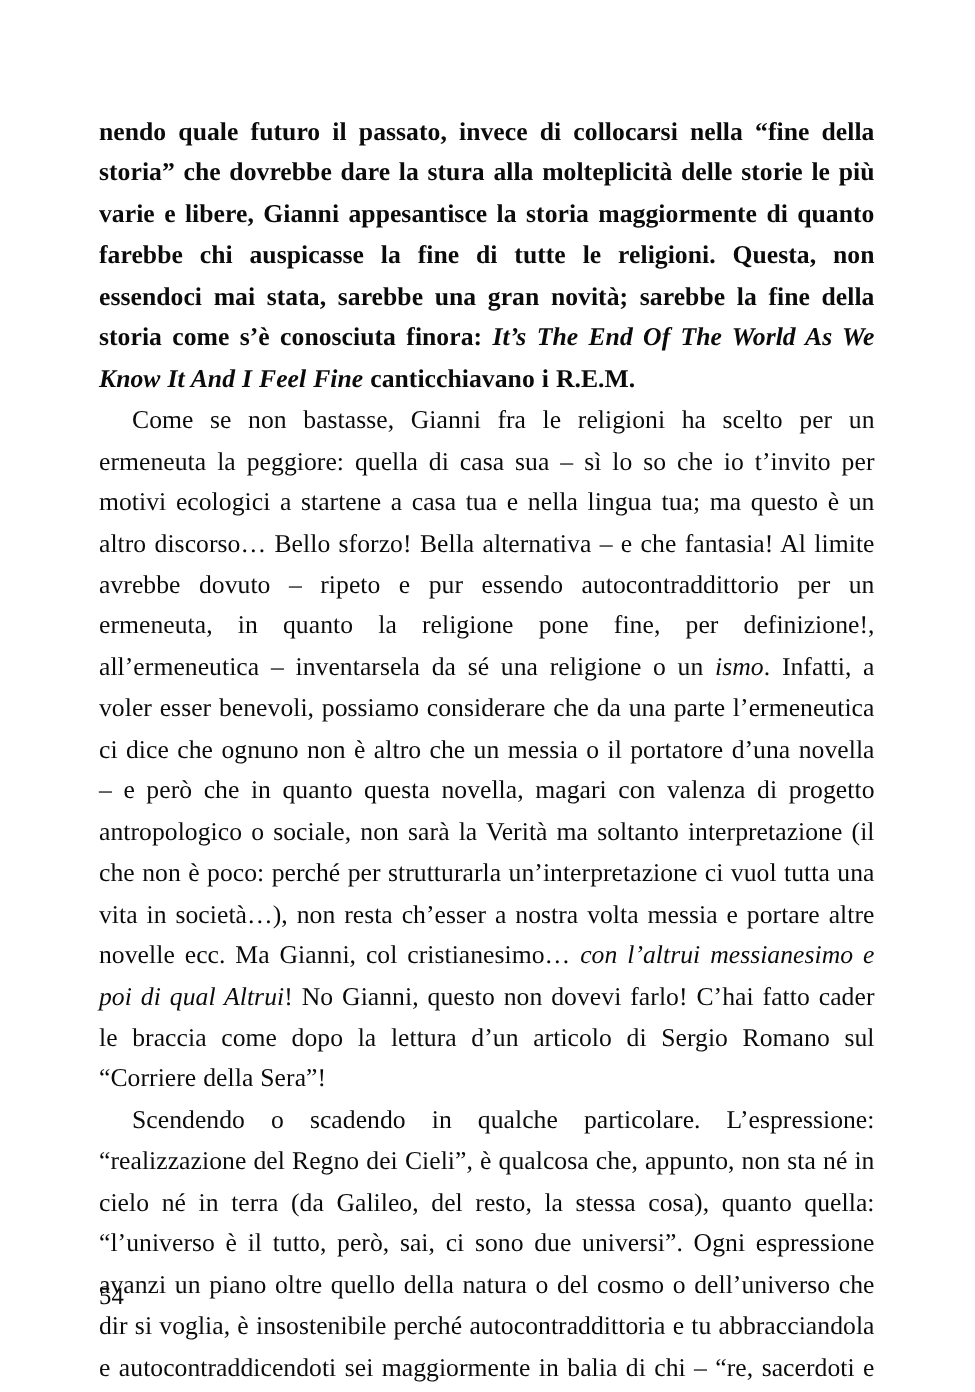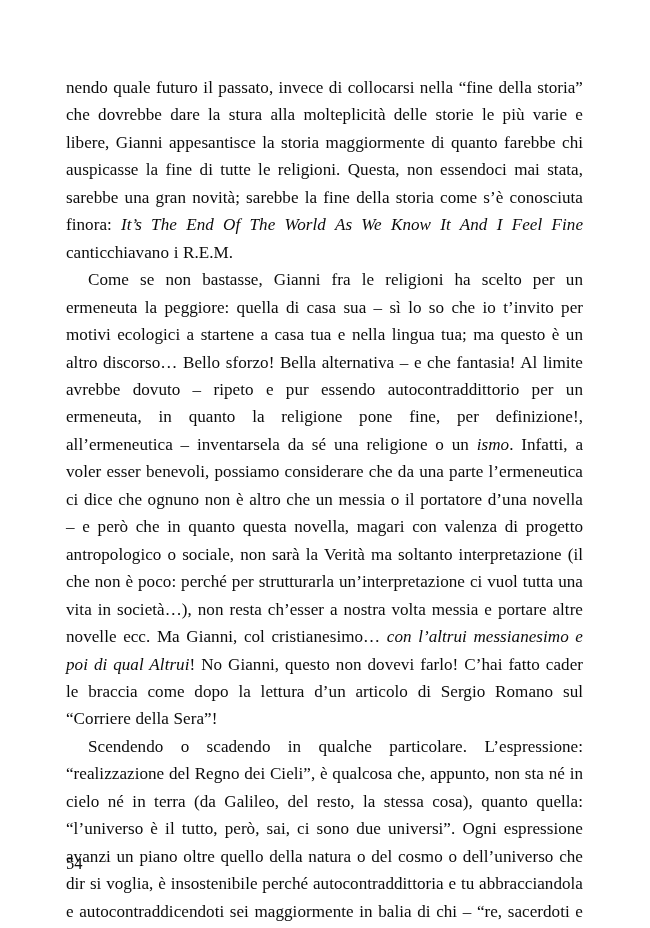--- a/index.html
+++ b/index.html
@@ -40,20 +40,21 @@
     line-height: 27.45px;
     text-align: justify;
     text-justify: inter-word;
     text-indent: 22px;
     word-spacing: 0.02em;
     letter-spacing: 0.002em;
     hyphens: manual;
   }
   p.para.continuation {
     text-indent: 0;
+    font-weight: bold;
   }
   p.para:last-of-type {
     text-align: justify;
   }
 
   i, em {
     font-style: italic;
   }
 
   #page-number {

